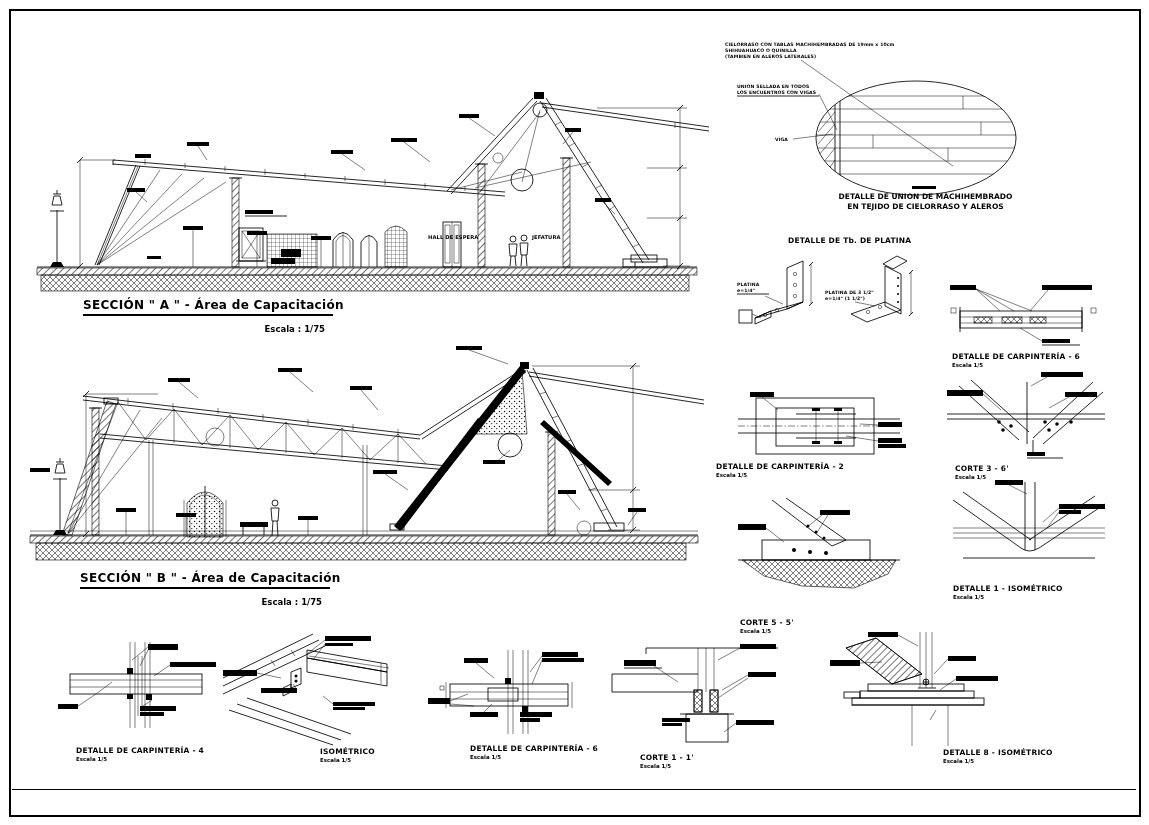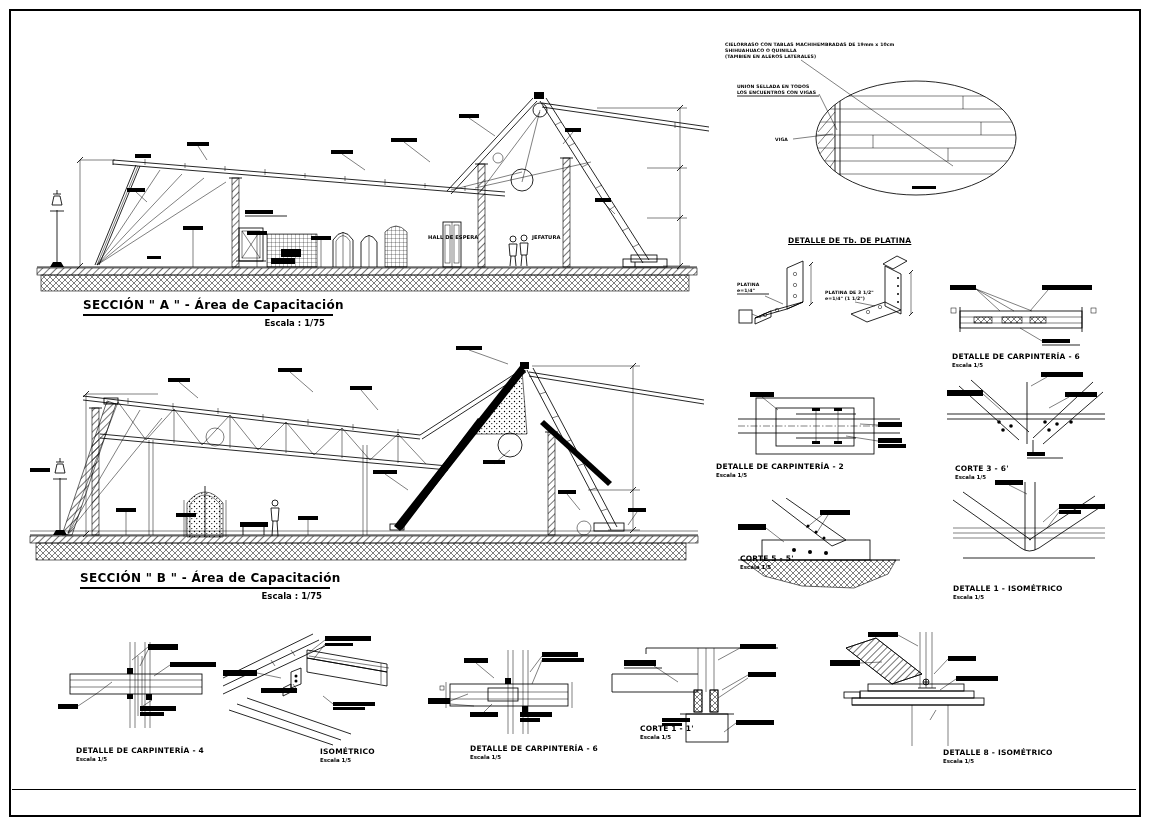--- a/index.html
+++ b/index.html
@@ -14,25 +14,25 @@
   .f{fill:#000;stroke:none;}
   .h{stroke:#000;stroke-width:.6;}
   .dash{stroke:#000;stroke-width:.5;fill:none;stroke-dasharray:7 2 1.5 2;}
   text{fill:#000;}
   .t45{font:bold 4.6px "DejaVu Sans",sans-serif;letter-spacing:.1px;}
   .t5{font:bold 5.2px "DejaVu Sans",sans-serif;letter-spacing:.1px;}
   
   .sec-block{width:250px;}
   .sec-title{font-weight:bold;font-size:12px;letter-spacing:.3px;border-bottom:2px solid #000;
              padding-bottom:2px;white-space:nowrap;}
-  .sec-scale{font-weight:bold;font-size:8.5px;text-align:right;margin-top:2px;padding-right:8px;}
+  .sec-scale{font-weight:bold;font-size:8.5px;text-align:right;margin-top:8px;padding-right:8px;}
   .det-title{font-weight:bold;font-size:7.5px;letter-spacing:.2px;white-space:nowrap;}
   .det-scale{font-weight:bold;font-size:5.5px;margin-top:1px;}
   .center{text-align:center;}
-  .underline{text-decoration:underline;}
+  .underline{}
   .machi-title{font-weight:bold;font-size:7.5px;line-height:9.5px;}
   .tick-bar{background:#000;}
 </style>
 </head>
 <body>
 
 <div id="sheet">
 
   <svg width="0" height="0" style="position:absolute">
     <defs>
@@ -404,20 +404,24 @@
     <text class="t45" x="2" y="8">CIELORRASO CON TABLAS MACHIHEMBRADAS DE 19mm x 10cm</text>
     <text class="t45" x="2" y="14">SHIHUAHUACO O QUINILLA</text>
     <text class="t45" x="2" y="20">(TAMBIEN EN ALEROS LATERALES)</text>
     <text class="t45" x="14" y="50">UNION SELLADA EN TODOS</text>
     <text class="t45" x="14" y="56">LOS ENCUENTROS CON VIGAS</text>
     <line class="k" x1="14" y1="58" x2="96" y2="58"></line>
     <text class="t45" x="52" y="103">VIGA</text>
   </svg>
 
   <div class="abs tick-bar" style="left:912px;top:186px;width:24px;height:3px"></div>
+  <div class="abs machi-title center" style="left:818px;top:192px;width:215px">
+    <div>DETALLE DE UNION DE MACHIHEMBRADO</div>
+    <div>EN TEJIDO DE CIELORRASO Y ALEROS</div>
+  </div>
 
   <div class="abs det-title underline" style="left:788px;top:236px">DETALLE DE Tb. DE PLATINA</div>
   <svg class="abs" style="left:735px;top:252px" width="195" height="105" viewBox="0 0 195 105">
     <g>
       <polygon class="k" points="52,16 68,9 68,50 52,57"></polygon>
       <polygon class="k" points="20,66 52,57 68,50 36,59"></polygon>
       <polygon class="k" points="20,66 20,72 36,65 36,59"></polygon>
       <circle class="kt" cx="60" cy="22" r="1.7"></circle>
         <circle class="kt" cx="60" cy="33" r="1.7"></circle>
       <circle class="kt" cx="60" cy="44" r="1.7"></circle>
@@ -547,21 +551,21 @@
     <circle class="f" cx="58" cy="52" r="2"></circle>
       <circle class="f" cx="74" cy="54" r="2"></circle>
       <circle class="f" cx="90" cy="55" r="2"></circle>
     <polygon class="h" fill="url(#xh1)" points="6,62 160,62 152,76 118,90 66,88 28,78"></polygon>
     <rect class="f" x="2" y="26" width="28" height="6"></rect>
       <line class="kt" x1="30" y1="30" x2="48" y2="44"></line>
     <rect class="f" x="84" y="12" width="30" height="5"></rect>
     <line class="kt" x1="86" y1="17" x2="70" y2="30"></line>
       <line class="kt" x1="92" y1="17" x2="80" y2="36"></line>
   </svg>
-  <div class="abs" style="left:740px;top:554px">
+  <div class="abs" style="left:740px;top:618px">
     <div class="det-title">CORTE 5 - 5'</div>
     <div class="det-scale">Escala 1/5</div>
   </div>
 
   <svg class="abs" style="left:943px;top:478px" width="172" height="100" viewBox="0 0 172 100">
     <line class="k" x1="82" y1="4" x2="82" y2="72"></line>
       <line class="k" x1="92" y1="4" x2="92" y2="72"></line>
     <line class="k" x1="10" y1="22" x2="78" y2="70"></line>
       <line class="k" x1="20" y1="14" x2="88" y2="62"></line>
     <line class="k" x1="162" y1="26" x2="96" y2="70"></line>
@@ -702,21 +706,21 @@
     <line class="kt" x1="138" y1="35" x2="112" y2="50"></line>
       <line class="kt" x1="138" y1="38" x2="108" y2="58"></line>
     <rect class="f" x="14" y="20" width="32" height="6"></rect>
       <line class="k" x1="14" y1="28" x2="52" y2="28"></line>
     <line class="kt" x1="44" y1="26" x2="68" y2="42"></line>
     <rect class="f" x="52" y="78" width="28" height="4"></rect>
       <rect class="f" x="52" y="83" width="20" height="3"></rect>
     <rect class="f" x="126" y="80" width="38" height="5"></rect>
       <line class="kt" x1="126" y1="83" x2="114" y2="92"></line>
   </svg>
-  <div class="abs" style="left:640px;top:724px">
+  <div class="abs" style="left:640px;top:753px">
     <div class="det-title">CORTE 1 - 1'</div>
     <div class="det-scale">Escala 1/5</div>
   </div>
 
   <svg class="abs" style="left:826px;top:630px" width="188" height="118" viewBox="0 0 188 118">
     <line class="kt" x1="94" y1="2" x2="94" y2="58"></line>
       <line class="kt" x1="100" y1="2" x2="100" y2="58"></line>
     <line class="kt" x1="106" y1="2" x2="106" y2="58"></line>
     <polygon class="h" fill="url(#hatch1)" points="20,18 50,8 96,44 66,54"></polygon>
     <polygon class="k" points="20,18 50,8 96,44 66,54"></polygon>

